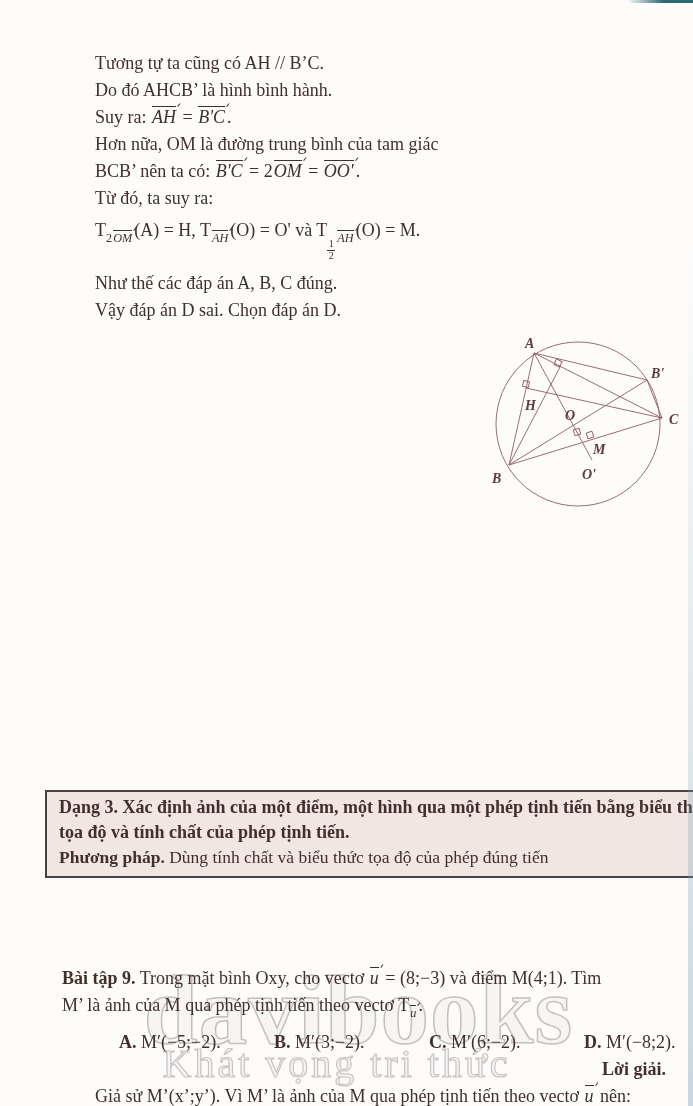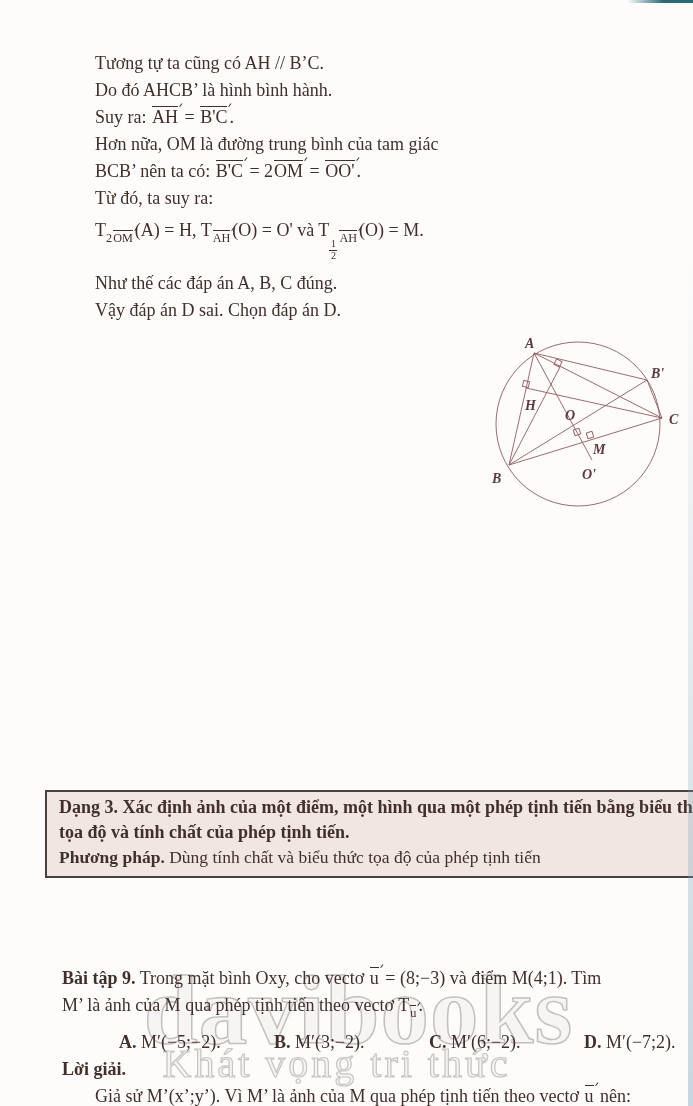--- a/index.html
+++ b/index.html
@@ -2,41 +2,41 @@
 <html><head>
 <meta charset="utf-8">
 <style>
   html,body{margin:0;padding:0;background:#ffffff;}
   .page{position:relative;width:693px;height:1106px;overflow:hidden;
         background:#fdfcfb;color:#412f2b;
         font-family:"Liberation Serif","DejaVu Serif",serif;font-size:18px;}
   .tline{white-space:nowrap;line-height:27px;}
   .b{font-weight:bold;}
   
-  .vec{position:relative;display:inline-block;padding:3px 2px 0 1px;line-height:1.05;}
+  .vec{position:relative;display:inline-block;padding:3px 2px 0 1px;line-height:1.05;font-style:italic;}
   .vec::before{content:"";position:absolute;top:1px;left:1px;right:2px;border-top:1.2px solid currentColor;}
   .vec::after{content:"";position:absolute;top:-2px;right:0;width:4px;height:4px;
               border-right:1.1px solid currentColor;transform:rotate(38deg);transform-origin:bottom right;}
   .sub{font-size:0.68em;vertical-align:-0.45em;}
   .frac{display:inline-flex;flex-direction:column;font-size:0.82em;line-height:1.05;text-align:center;margin-right:1px;vertical-align:-0.55em;}
   .frac .num{border-bottom:1px solid currentColor;padding:0 1.5px;}
   .intro{position:absolute;left:95px;top:50px;}
   .intro .tall{margin:5px 0 9px 0;}
   .fig{position:absolute;left:476px;top:36px;}
   .dang3{position:absolute;left:45px;top:311px;right:0;background:#f1e6e2;
          border:2px solid #494240;border-right:none;padding:3px 10px 6px 12px;}
   .dang3 .title{font-weight:bold;font-size:18px;line-height:25px;}
   .dang3 .method{font-size:17.5px;line-height:25px;white-space:nowrap;}
   .sec{position:absolute;left:62px;right:0;}
   #p5{top:398px;}
   .ind{padding-left:33px;}
   .choices{display:flex;padding-left:25px;margin-top:2px;}
   .choices .ch{width:123px;white-space:nowrap;flex-shrink:0;line-height:27px;margin-left:32px;}
   .choices .ch:last-child{width:auto;}
-  .center{text-align:left;width:604px;}
+  .center{text-align:right;width:604px;}
   .wm{position:absolute;left:0;width:100%;text-align:center;color:#f7f5f3;
       -webkit-text-stroke:1.5px #c3c0bf;z-index:0;}
   #wm-brand{top:960px;font-size:97px;font-weight:bold;letter-spacing:1px;transform:translateX(12px);line-height:1.05;}
   #wm-slogan{top:1044px;font-size:40px;letter-spacing:3px;-webkit-text-stroke:1.2px #c7c4c3;transform:translateX(-10px);line-height:1.0;}
   .edge-top{position:absolute;top:0;right:0;width:66px;height:3px;z-index:3;
             background:linear-gradient(90deg,rgba(43,107,118,0),#2b6b76 55%);}
   .edge-right{position:absolute;top:250px;bottom:0;right:0;width:5px;z-index:3;
               background:linear-gradient(180deg,rgba(130,168,186,0) 0%,rgba(120,160,182,0.40) 100%);}
   .layer{position:relative;z-index:1;}
   svg text{font-family:"Liberation Serif","DejaVu Serif",serif;font-style:italic;font-weight:bold;font-size:14px;fill:#5c3a3f;}
@@ -88,31 +88,31 @@
       <text x="16" y="173">B</text>
       <text x="49" y="100">H</text>
       <text x="89" y="110">O</text>
       <text x="117" y="144">M</text>
       <text x="106" y="169">O'</text>
     </svg>
   </div>
 
   <div class="dang3 layer">
     <div class="title">Dạng 3. Xác định ảnh của một điểm, một hình qua một phép tịnh tiến bằng biểu thức tọa độ và tính chất của phép tịnh tiến.</div>
-    <div class="method"><span class="b">Phương pháp.</span><span> Dùng tính chất và biểu thức tọa độ của phép tịnh tiến</span></div>
+    <div class="method"><span class="b">Phương pháp.</span><span> Dùng tính chất và biểu thức tọa độ của phép đúng tiến</span></div>
   </div>
 
   <div class="sec layer" id="p5">
     <div class="tline"><span class="b">Bài tập 9.</span><span> Trong mặt bình Oxy, cho vectơ </span><span class="vec">u</span><span> = (8;−3) và điểm M(4;1). Tìm</span></div>
     <div class="tline"><span>M’ là ảnh của M qua phép tịnh tiến theo vectơ T</span><span class="sub"><span class="vec">u</span></span><span>.</span></div>
     <div class="choices">
       <div class="ch"><span class="b">A.</span><span> M′(−5;−2).</span></div>
       <div class="ch"><span class="b">B.</span><span> M′(3;−2).</span></div>
       <div class="ch"><span class="b">C.</span><span> M′(6;−2).</span></div>
-      <div class="ch"><span class="b">D.</span><span> M′(−7;2).</span></div>
+      <div class="ch"><span class="b">D.</span><span> M′(−8;2).</span></div>
     </div>
     <div class="tline center b">Lời giải.</div>
     <div class="tline ind"><span>Giả sử M’(x’;y’). Vì M’ là ảnh của M qua phép tịnh tiến theo vectơ </span><span class="vec">u</span><span> nên:</span></div>
 
   </div>
 
   <div class="edge-top"></div>
   <div class="edge-right"></div>
 </div>
 

